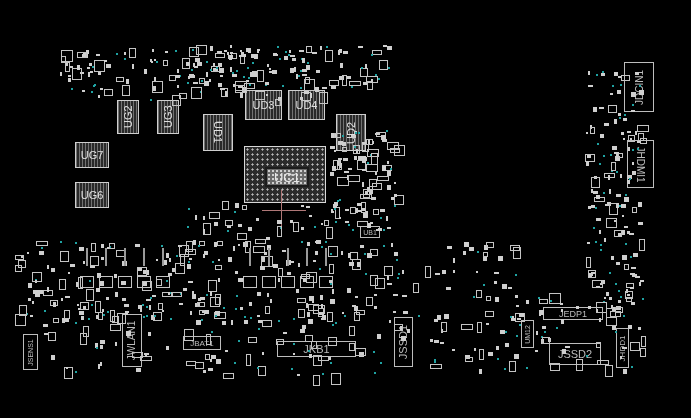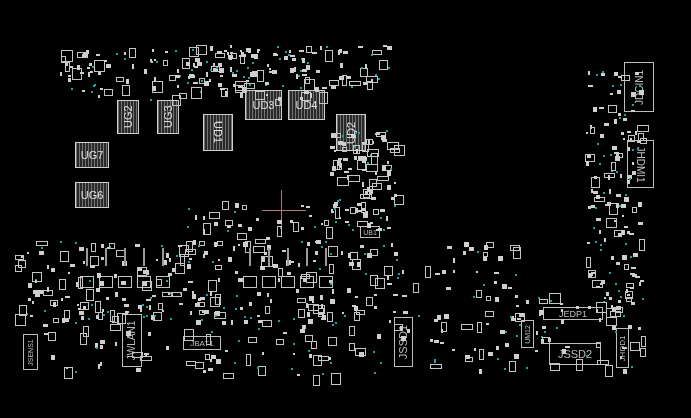--- a/index.html
+++ b/index.html
@@ -46,20 +46,23 @@
   </div>
   <div class="comp ic" style="left:288px;top:90px;width:37px;height:30px;">
     <div class="lbl" style="font-size:11px;">UD4</div>
   </div>
   <div class="comp ic" style="left:203px;top:114px;width:30px;height:37px;">
     <div class="lbl" style="writing-mode:vertical-rl;font-size:11px;">UD1</div>
   </div>
   <div class="comp ic" style="left:336px;top:114px;width:30px;height:37px;">
     <div class="lbl" style="writing-mode:vertical-rl;transform:rotate(180deg);font-size:11px;">UD2</div>
   </div>
+  <div class="comp bga" style="left:244px;top:146px;width:82px;height:57px;">
+    <div class="core" style="left:20px;top:20px;width:40px;height:16px;font-size:13px;">UC1</div>
+  </div>
 
   <div class="comp conn" style="left:360px;top:226px;width:20px;height:12px;">
     <div class="lbl" style="font-size:7px;">UB1</div>
   </div>
 
   <div class="cross-h"></div>
   <div class="cross-v"></div>
 
   <div class="comp conn vert" style="left:624px;top:62px;width:30px;height:50px;">
     <div class="lbl">
@@ -86,20 +89,23 @@
   <div class="comp conn vert" style="left:521px;top:320px;width:13px;height:28px;">
     <div class="lbl">
         <span style="font-size:7px;">UM12</span>
       </div>
   </div>
 
   <div class="comp conn vert" style="left:394px;top:317px;width:19px;height:50px;">
     <div class="lbl">
         <span style="font-size:11px;">JSSD1</span>
       </div>
+  </div>
+  <div class="comp conn" style="left:277px;top:341px;width:79px;height:16px;">
+    <div class="lbl" style="font-size:11px;">JKB1</div>
   </div>
   <div class="comp conn" style="left:183px;top:336px;width:38px;height:14px;">
     <div class="lbl" style="font-size:8px;">JBAT1</div>
   </div>
   <div class="comp conn vert" style="left:122px;top:314px;width:20px;height:53px;">
     <div class="lbl">
         <span style="font-size:10px;">JWLAN1</span>
       </div>
   </div>
   <div class="comp conn vert" style="left:23px;top:334px;width:15px;height:36px;">

